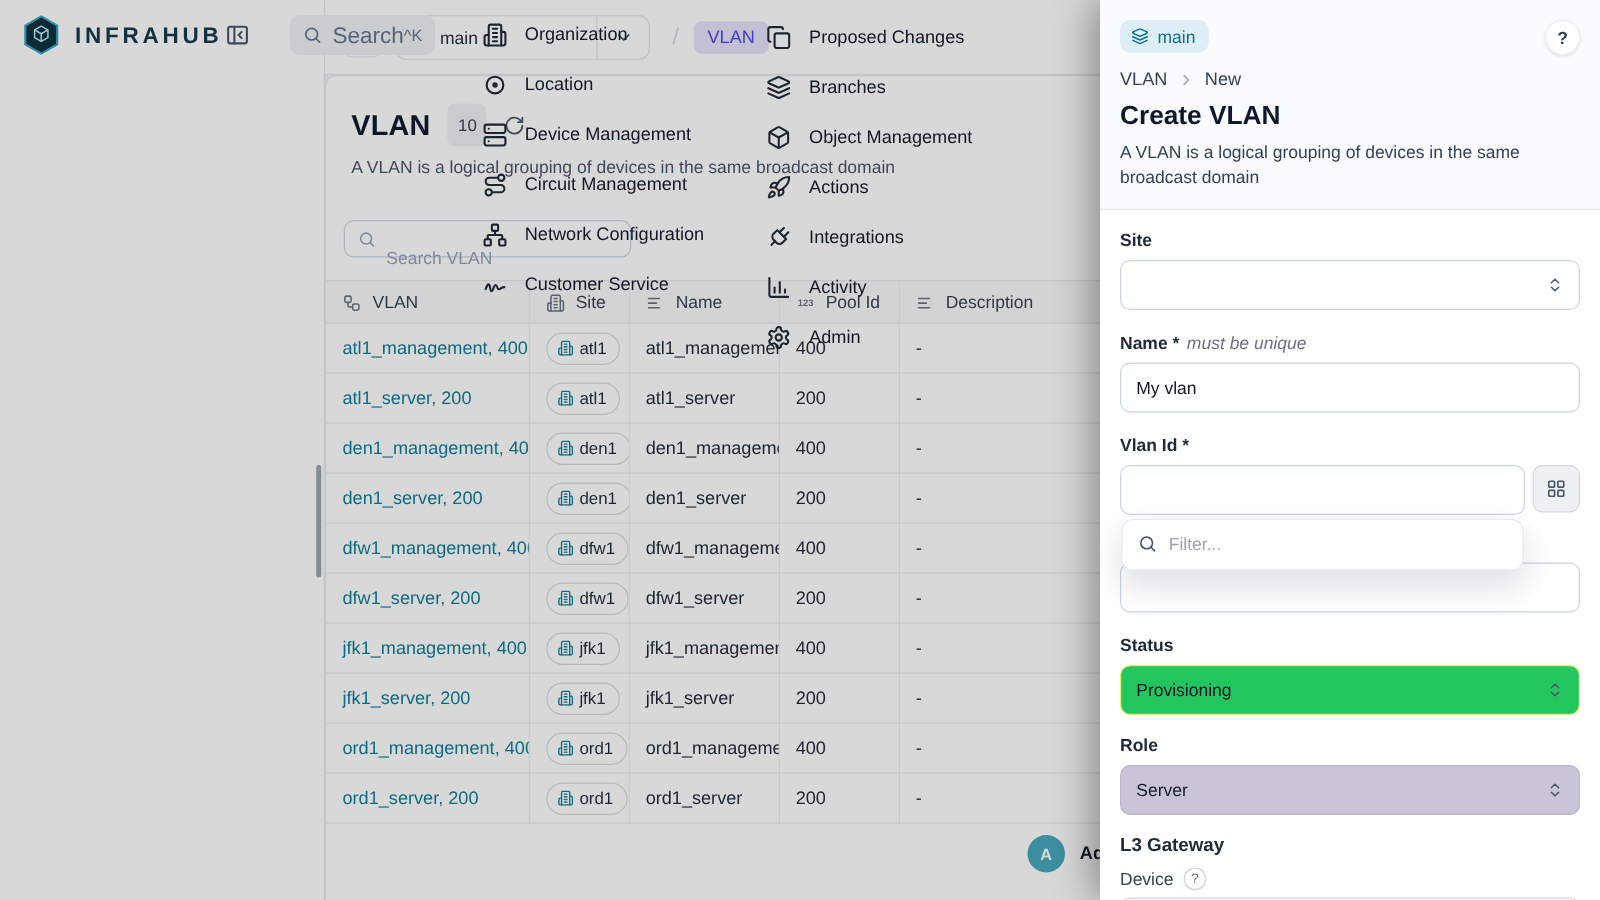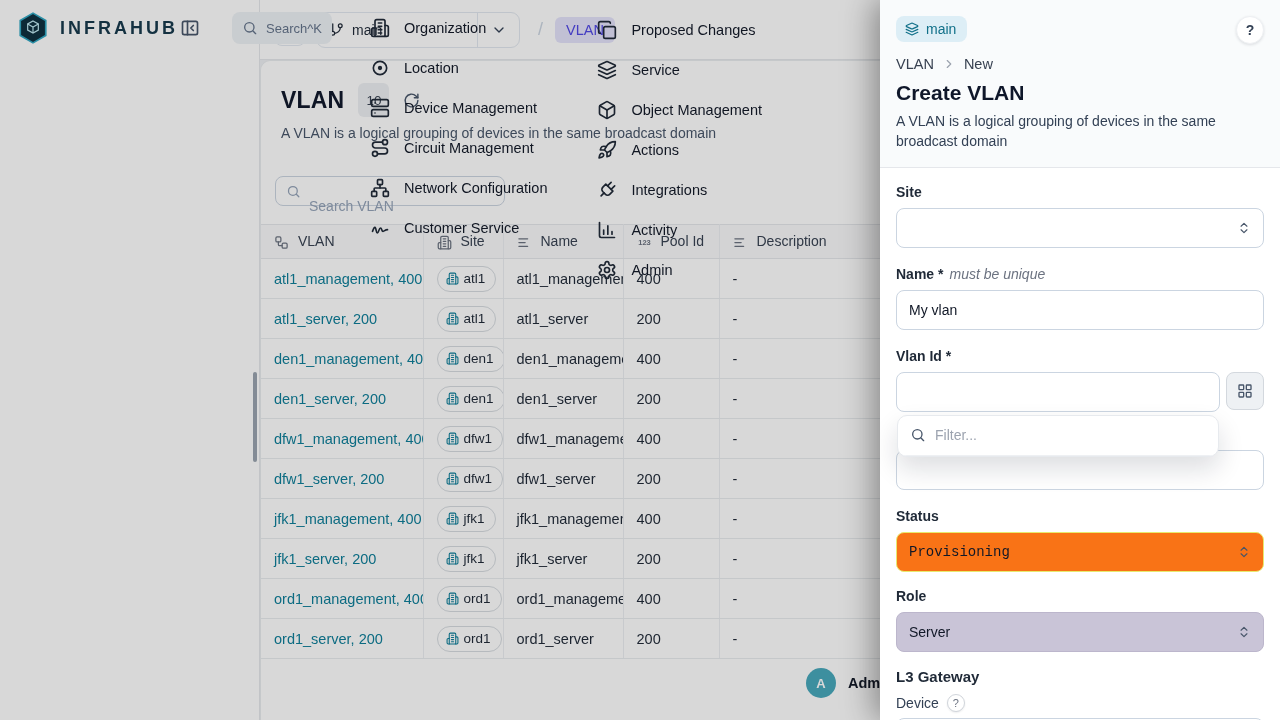--- a/index.html
+++ b/index.html
@@ -7,21 +7,21 @@
   body { font-family:"Liberation Sans", sans-serif; background:#fff; position:relative; color:#1f2937; }
   .ic { display:inline-block; vertical-align:middle; flex:none; }
   svg.ic { stroke:currentColor; fill:none; stroke-width:2; stroke-linecap:round; stroke-linejoin:round; }
 
   
   .sidebar { position:absolute; left:0; top:0; width:260px; height:720px; background:#fff; border-right:1px solid #e5e7eb; display:flex; flex-direction:row; z-index:10; }
   .logo-row { display:flex; align-items:center; padding:12px 14px 8px 16px; height:52px; }
   .logo-text { font-size:18px; font-weight:800; letter-spacing:3px; color:#16394c; margin-left:10px; flex:1; }
   .collapse-btn { color:#475569; width:24px; height:24px; display:flex; align-items:center; justify-content:center; cursor:pointer; }
   .side-search { margin:12px 16px 0 16px; height:32px; background:#eef2f6; border-radius:8px; display:flex; align-items:center; padding:0 10px; color:#64748b; }
-  .side-search .ph { font-size:13px; margin-left:8px; flex:1; }
+  .side-search .ph { font-size:18px; margin-left:8px; flex:1; }
   .side-search .kbd { font-size:13px; color:#64748b; }
   .side-div { border-top:1px solid #e5e7eb; margin-top:15px; }
   .nav { padding:8px 20px 0 8px; }
   .nav-item { display:flex; align-items:center; height:40px; padding:0 8px 0 14px; border-radius:8px; color:#111827; cursor:pointer; }
   .nav-item .ic { width:20px; height:20px; color:#1f2937; }
   .nav-item .lbl { font-size:14.5px; margin-left:14px; white-space:nowrap; }
   .nav-group-div { border-top:1px solid #e5e7eb; margin:6px 0 4px 0; }
   .scroll-thumb { position:absolute; right:2px; top:372px; width:4px; height:90px; border-radius:2px; background:#9aa4b0; }
   .user-row { margin-top:auto; display:flex; align-items:center; padding:14px 16px 22px 16px; }
   .avatar { width:30px; height:30px; border-radius:50%; background:#47a8bc; color:#fff; font-size:13px; font-weight:600; display:flex; align-items:center; justify-content:center; }
@@ -73,21 +73,21 @@
   .f-hint { font-size:14px; font-weight:400; font-style:italic; color:#6b7280; }
   .f-input, .f-select { width:100%; height:40px; border:1px solid #cbd5e1; border-radius:8px; background:#fff; font-size:14px; color:#111827; padding:0 12px; display:flex; align-items:center; font-family:"Liberation Sans", sans-serif; }
   .f-select { justify-content:space-between; cursor:pointer; }
   .f-select .ic { width:14px; height:14px; color:#475569; }
   .mt18 { margin-top:18px; } .mt16 { margin-top:16px; }
   .vlan-row { display:flex; gap:6px; }
   .vlan-row .f-input { width:324px; }
   .pool-btn { width:38px; height:38px; background:#eef1f4; border:1px solid #d3d8de; border-radius:8px; color:#475569; display:flex; align-items:center; justify-content:center; cursor:pointer; }
   .pool-btn .ic { width:16px; height:16px; }
   .spacer-label { height:14px; margin-bottom:8px; }
-  .sel-status { background:#f97316; border-color:#e8ea6e;font-family:Liberation Mono, monospace; }
+  .sel-status { background:#22c55e; border-color:#e8ea6e; }
   .sel-role { background:#c9c4d7; border-color:#bcb6cc; }
   .section-h { font-size:15px; font-weight:600; color:#1f2937; margin-top:16px; }
   .dev-label { display:flex; align-items:center; gap:8px; margin-top:9px; font-size:14px; color:#334155; }
   .q-badge { width:18px; height:18px; border-radius:50%; border:1px solid #d1d5db; background:#fff; box-shadow:0 1px 2px rgba(15,23,42,.08); color:#6b7280; font-size:11px; display:flex; align-items:center; justify-content:center; }
   .dev-input { margin-top:6px; }
   .popup { position:absolute; left:17px; top:247px; width:322px; background:#fff; border:1px solid #e7eaee; border-radius:10px; box-shadow:0 12px 26px rgba(15,23,42,.14); z-index:5; overflow:hidden; }
   .popup-search { display:flex; align-items:center; gap:9px; height:40px; padding:0 12px; border-bottom:1px solid #eef0f3; color:#475569; }
   .popup-search .ph { font-size:14px; color:#9ca3af; }
   .popup-list { padding:6px; }
   .popup-opt { background:#f1f3f5; border-radius:6px; padding:8px 11px; font-size:14px; color:#1f2937; cursor:pointer; }
@@ -307,21 +307,21 @@
         <svg class="ic" width="20" height="20">
           <use href="#i-copy"></use>
         </svg>
         <span class="lbl">Proposed Changes</span>
       </div>
 
       <div class="nav-item">
         <svg class="ic" width="20" height="20">
           <use href="#i-layers"></use>
         </svg>
-        <span class="lbl">Service</span>
+        <span class="lbl">Branches</span>
       </div>
 
       <div class="nav-item">
         <svg class="ic" width="20" height="20">
           <use href="#i-box"></use>
         </svg>
         <span class="lbl">Object Management</span>
       </div>
 
       <div class="nav-item">

